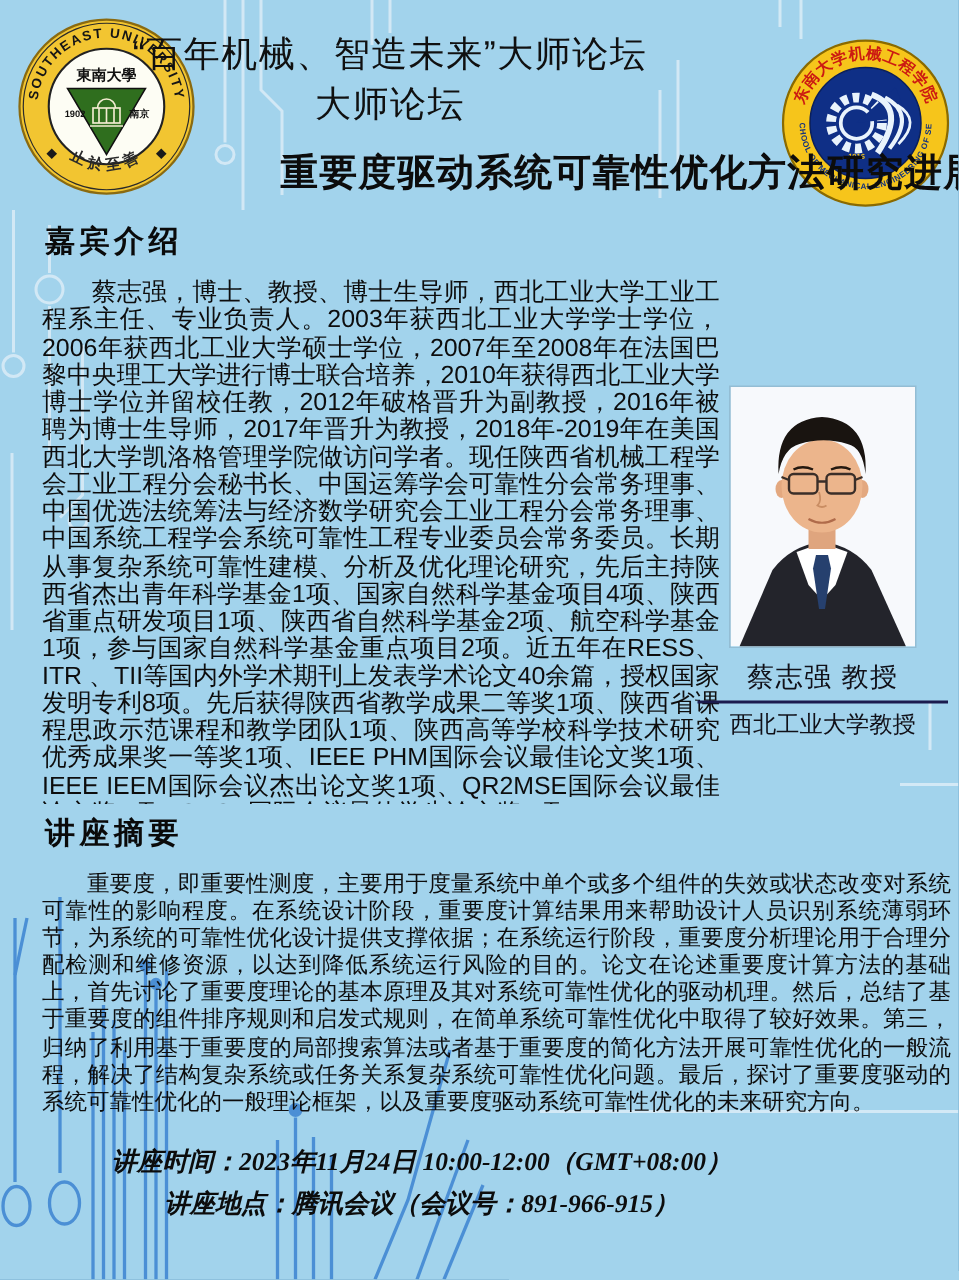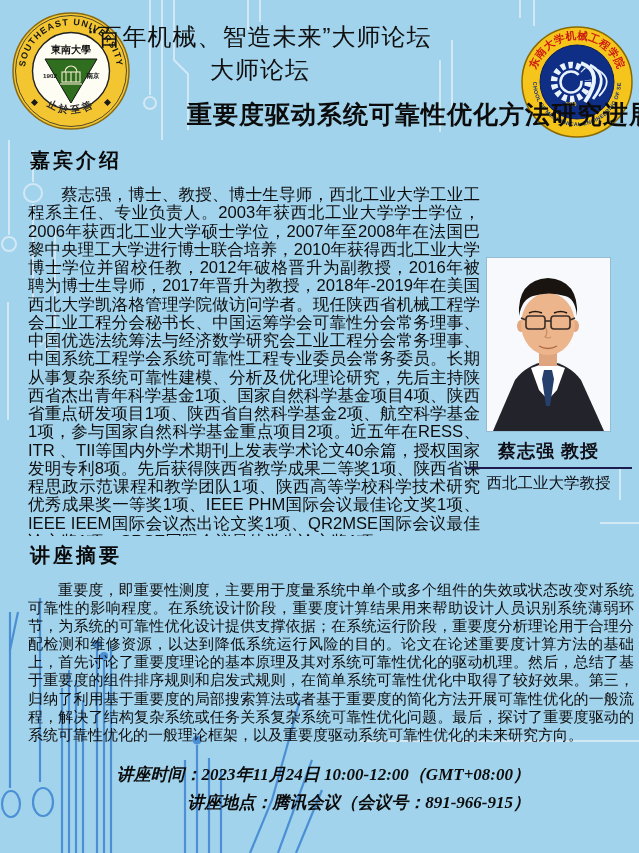--- a/index.html
+++ b/index.html
@@ -35,29 +35,29 @@
   }
   .abstract-text{
     top:581px;left:28px;width:606px;height:186px;
     font-size:15px;line-height:18.1px;font-weight:500;
     text-align:justify;text-indent:2em;overflow:hidden;
   }
 
   
   .photo-col{top:258px;left:465px;width:167px;text-align:center;}
   .photo-frame{display:block;margin:0 auto;width:123px;height:173px;box-shadow:0 0 0 1px rgba(120,150,170,.35);}
-  .photo-caption{margin-top:8px;font-size:18px;font-weight:bold;color:#101018;letter-spacing:1px;}
+  .photo-caption{margin-top:8px;font-size:18px;font-weight:normal;color:#101018;letter-spacing:1px;}
   .photo-divider{border:none;border-top:2px solid #1b1b4e;margin:4px 0 4px 0;width:167px;}
   .photo-subcaption{font-size:15.5px;font-weight:400;color:#101018;}
 
   
   .footer-block{
-    top:761px;left:0;width:530px;text-align:right;
+    top:761px;left:0;width:530px;text-align:center;
     font-family:"Liberation Serif","DejaVu Serif",serif;font-style:italic;
-    font-size:17px;font-weight:600;line-height:27.5px;color:#0c0c0c;
+    font-size:17px;font-weight:600;line-height:27.5px;color:#0c0c0c;padding-left:16px;
   }
 </style>
 </head>
 <body>
 
 <div class="poster">
 
   <svg class="bg-circuit" viewBox="0 0 639 853" xmlns="http://www.w3.org/2000/svg">
     <g stroke="#d8ebf7" stroke-width="2" fill="none" opacity="0.9">
       <path d="M150,0 V95"></path>

